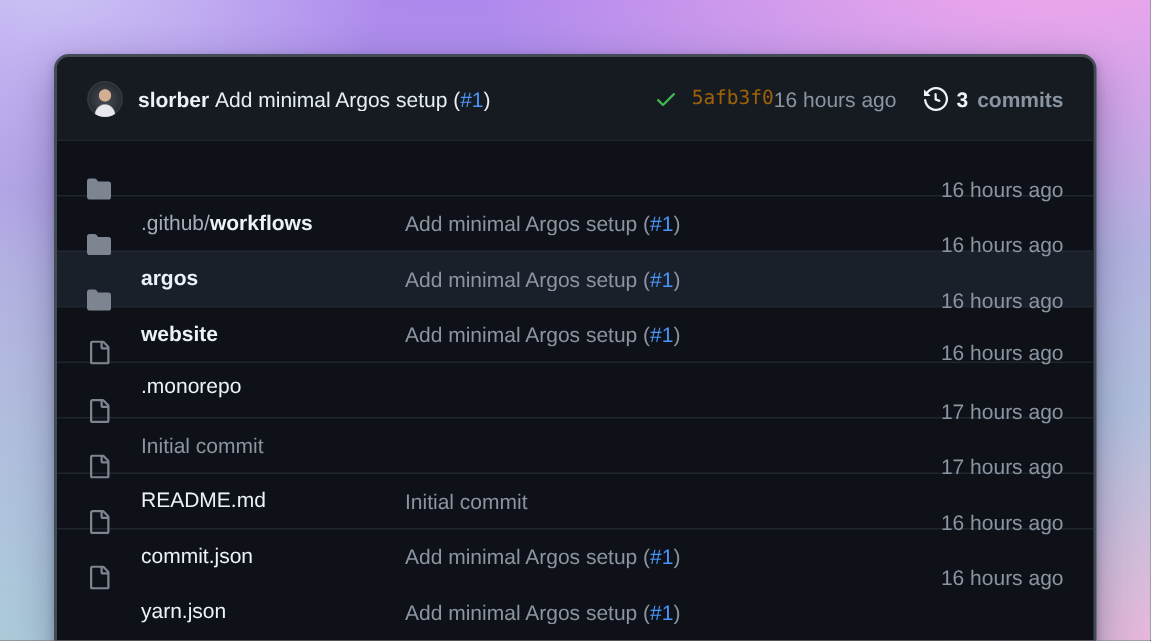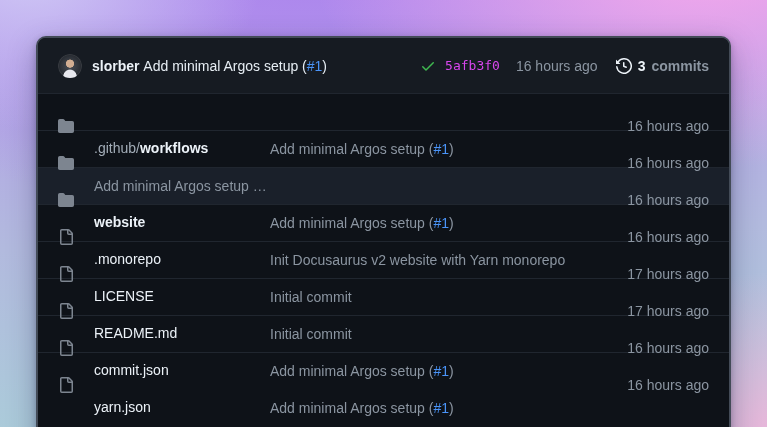--- a/index.html
+++ b/index.html
@@ -37,21 +37,21 @@
       radial-gradient(circle, #4a4f57 0%, #22262c 75%);
     box-shadow:inset 0 0 0 1px rgba(255,255,255,.08);
   }
   .author{color:#ecf2f8;font-weight:700;text-decoration:none;cursor:pointer;}
   .hdr-msg{color:#e6edf3;white-space:nowrap;overflow:hidden;text-overflow:ellipsis;}
   .link-blue{color:#4a94f8;text-decoration:none;cursor:pointer;}
   .hdr-right{display:flex;align-items:center;flex:0 0 auto;margin-left:12px;}
   .check-wrap{display:inline-flex;margin-right:9px;cursor:pointer;}
   .hash{
     font-family:"DejaVu Sans Mono","Liberation Mono",monospace;
-    font-size:13px;color:#d946ef;text-decoration:none;cursor:pointer;margin-right:16px;text-align:right;
+    font-size:13px;color:#a16207;text-decoration:none;cursor:pointer;margin-right:0;text-align:right;
   }
   .hdr-time{color:#8b95a1;margin-right:18px;}
   .commits{display:inline-flex;align-items:center;gap:6px;text-decoration:none;cursor:pointer;}
   .commits .count{color:#ecf2f8;font-weight:700;}
   .commits .lbl{color:#8b95a1;font-weight:bold;}
   
   .row{
     height:37px;box-sizing:border-box;border-top:1px solid #20262f;
     display:grid;grid-template-columns:36px 176px 1fr auto;
     align-items:center;padding:0 20px;font-size:14px;background:transparent;
@@ -125,20 +125,21 @@
           </span>
         <span class="cell-time">16 hours ago</span>
       </div>
 
       <div class="row">
         <span class="cell-icon">
             <svg width="16" height="16" viewBox="0 0 16 16">
               <use class="ic-gray" href="#i-folder"></use>
             </svg>
           </span>
+        <span class="name-link"><span class="name-main bold">argos</span></span>
         <span class="cell-msg">
             <span class="msg-link"><span>Add minimal Argos setup (</span><span class="link-blue">#1</span><span>)</span></span>
           </span>
         <span class="cell-time">16 hours ago</span>
       </div>
 
       <div class="row hl">
         <span class="cell-icon">
             <svg width="16" height="16" viewBox="0 0 16 16">
               <use class="ic-gray" href="#i-folder"></use>
@@ -151,33 +152,29 @@
         <span class="cell-time">16 hours ago</span>
       </div>
 
       <div class="row">
         <span class="cell-icon">
             <svg width="16" height="16" viewBox="0 0 16 16">
               <use class="ic-gray" href="#i-file"></use>
             </svg>
           </span>
         <span class="name-link"><span class="name-main">.monorepo</span></span>
-        <span class="cell-msg">
-            <span class="msg-link"><span>Init Docusaurus v2 website with Yarn monorepo</span></span>
-          </span>
-        <span class="cell-time">16 hours ago</span>
-      </div>
-
-      <div class="row">
-        <span class="cell-icon">
-            <svg width="16" height="16" viewBox="0 0 16 16">
-              <use class="ic-gray" href="#i-file"></use>
-            </svg>
-          </span>
-        <span class="name-link"><span class="name-main">LICENSE</span></span>
+        <span class="cell-time">16 hours ago</span>
+      </div>
+
+      <div class="row">
+        <span class="cell-icon">
+            <svg width="16" height="16" viewBox="0 0 16 16">
+              <use class="ic-gray" href="#i-file"></use>
+            </svg>
+          </span>
         <span class="cell-msg">
             <span class="msg-link"><span>Initial commit</span></span>
           </span>
         <span class="cell-time">17 hours ago</span>
       </div>
 
       <div class="row">
         <span class="cell-icon">
             <svg width="16" height="16" viewBox="0 0 16 16">
               <use class="ic-gray" href="#i-file"></use>

